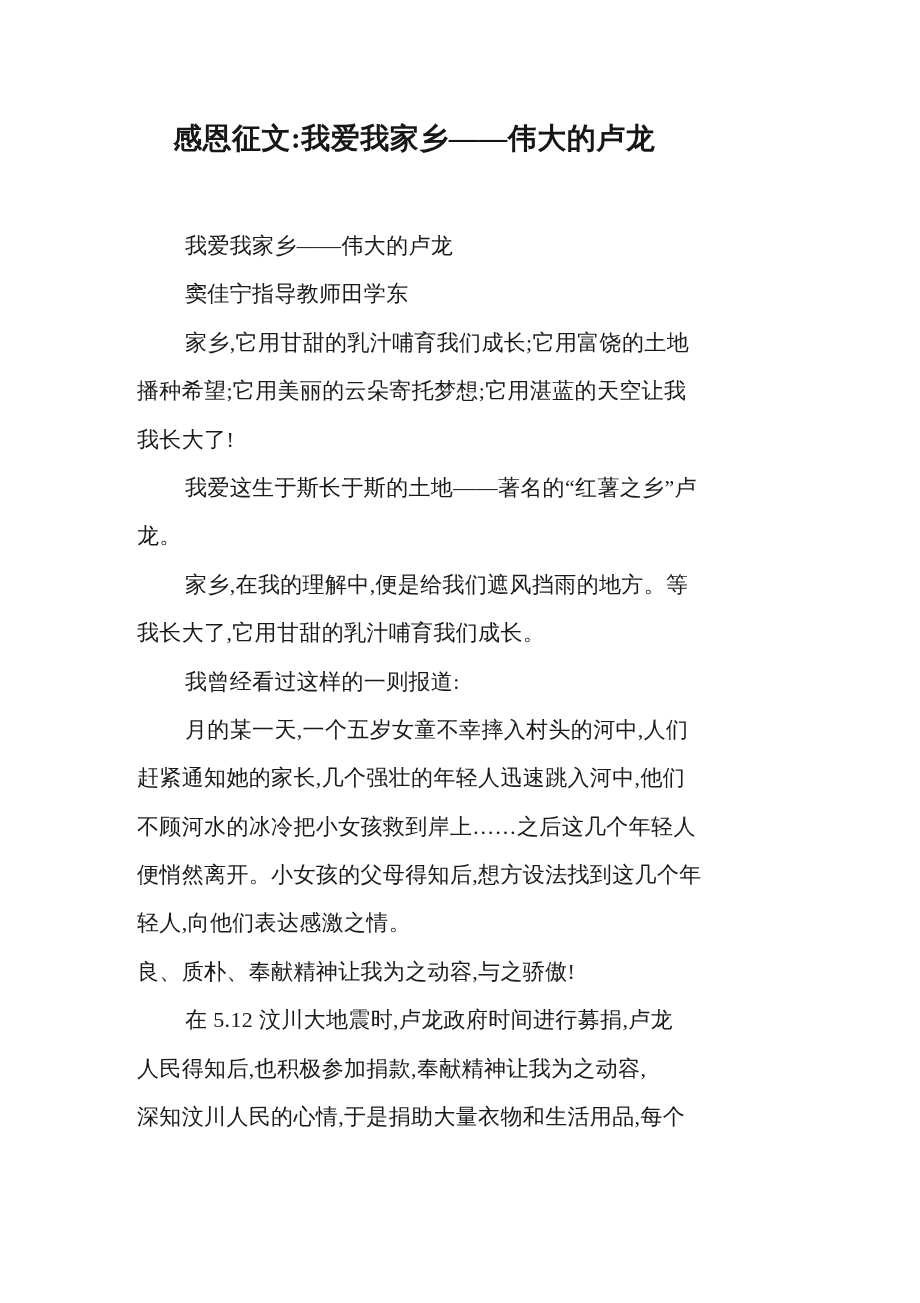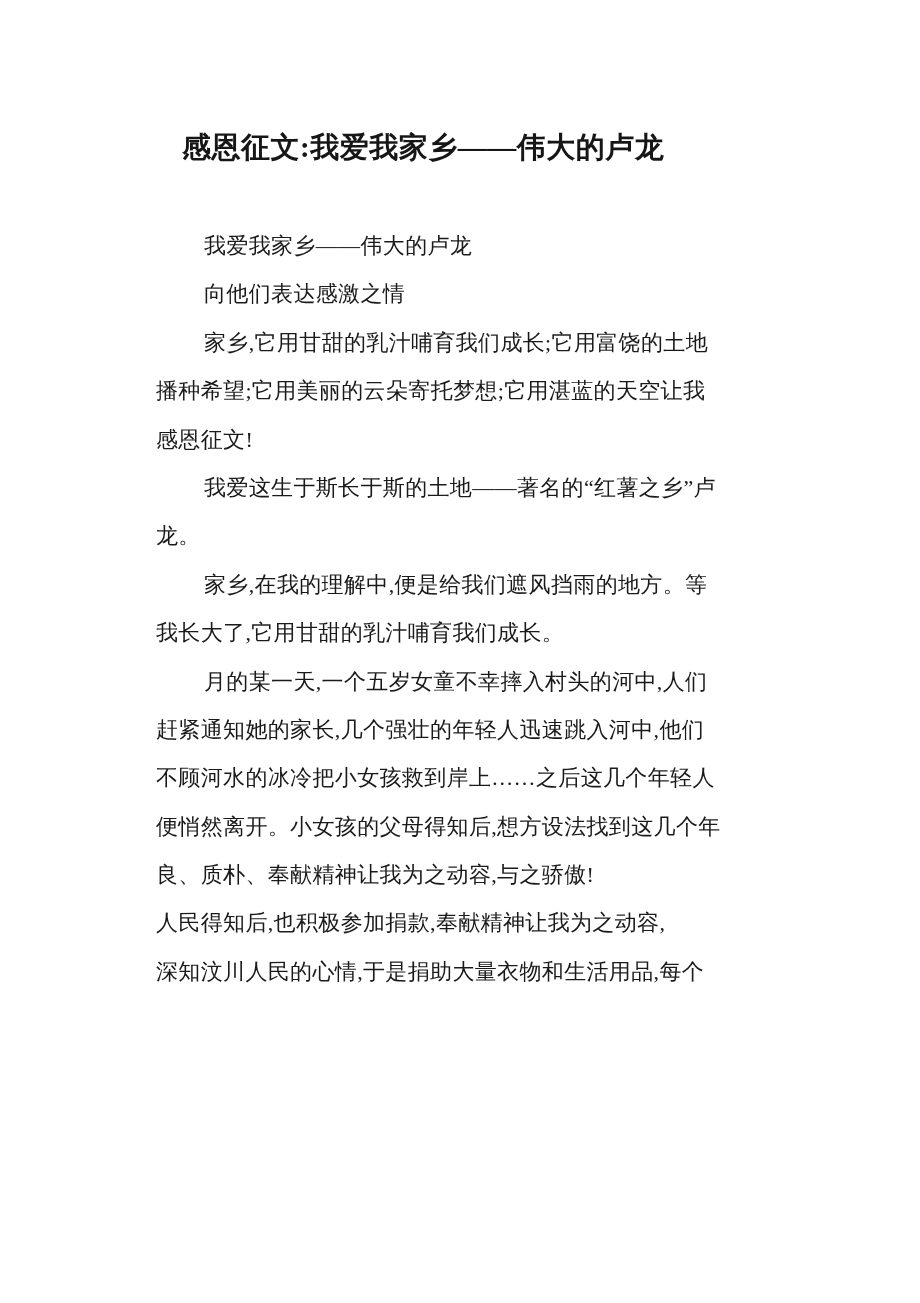--- a/index.html
+++ b/index.html
@@ -12,63 +12,65 @@
     width: 920px;
     height: 1303px;
     background: #ffffff;
     overflow: hidden;
     font-family: "Liberation Serif", "DejaVu Serif", serif;
   }
   .doc-title {
     position: absolute;
     left: 169px;
     top: 114px;
-    margin: 13px;
+    margin: 4px;
     font-size: 29px;
     line-height: 40px;
     font-weight: bold;
     letter-spacing: 0.5px;
     color: #161616;
     white-space: nowrap;
   }
   .doc-lines {
     position: absolute;
     left: 137px;
     top: 222px;
     width: 660px;
-    margin-left: 19px;
   }
   .line {
     height: 48.4px;
     line-height: 48.4px;
     font-size: 22px;
     letter-spacing: 0.35px;
     color: #1a1a1a;
     white-space: nowrap;
   }
   .line.indent {
     padding-left: 48px;
   }
 </style>
 </head>
 <body>
 
 <div class="page">
   <h1 class="doc-title">感恩征文:我爱我家乡——伟大的卢龙</h1>
   <div class="doc-lines">
       <div class="line indent">我爱我家乡——伟大的卢龙</div>
-      <div class="line indent">向他们表达感激之情</div>
+      <div class="line indent">窦佳宁指导教师田学东</div>
       <div class="line indent">家乡,它用甘甜的乳汁哺育我们成长;它用富饶的土地</div>
       <div class="line">播种希望;它用美丽的云朵寄托梦想;它用湛蓝的天空让我</div>
-      <div class="line">感恩征文!</div>
+      <div class="line">我长大了!</div>
       <div class="line indent">我爱这生于斯长于斯的土地——著名的“红薯之乡”卢</div>
       <div class="line">龙。</div>
       <div class="line indent">家乡,在我的理解中,便是给我们遮风挡雨的地方。等</div>
       <div class="line">我长大了,它用甘甜的乳汁哺育我们成长。</div>
+      <div class="line indent">我曾经看过这样的一则报道:</div>
       <div class="line indent">月的某一天,一个五岁女童不幸摔入村头的河中,人们</div>
       <div class="line">赶紧通知她的家长,几个强壮的年轻人迅速跳入河中,他们</div>
       <div class="line">不顾河水的冰冷把小女孩救到岸上……之后这几个年轻人</div>
       <div class="line">便悄然离开。小女孩的父母得知后,想方设法找到这几个年</div>
+      <div class="line">轻人,向他们表达感激之情。</div>
       <div class="line">良、质朴、奉献精神让我为之动容,与之骄傲!</div>
+      <div class="line indent">在 5.12 汶川大地震时,卢龙政府时间进行募捐,卢龙</div>
       <div class="line">人民得知后,也积极参加捐款,奉献精神让我为之动容,</div>
       <div class="line">深知汶川人民的心情,于是捐助大量衣物和生活用品,每个</div>
     </div>
 </div>
 
 </body></html>

